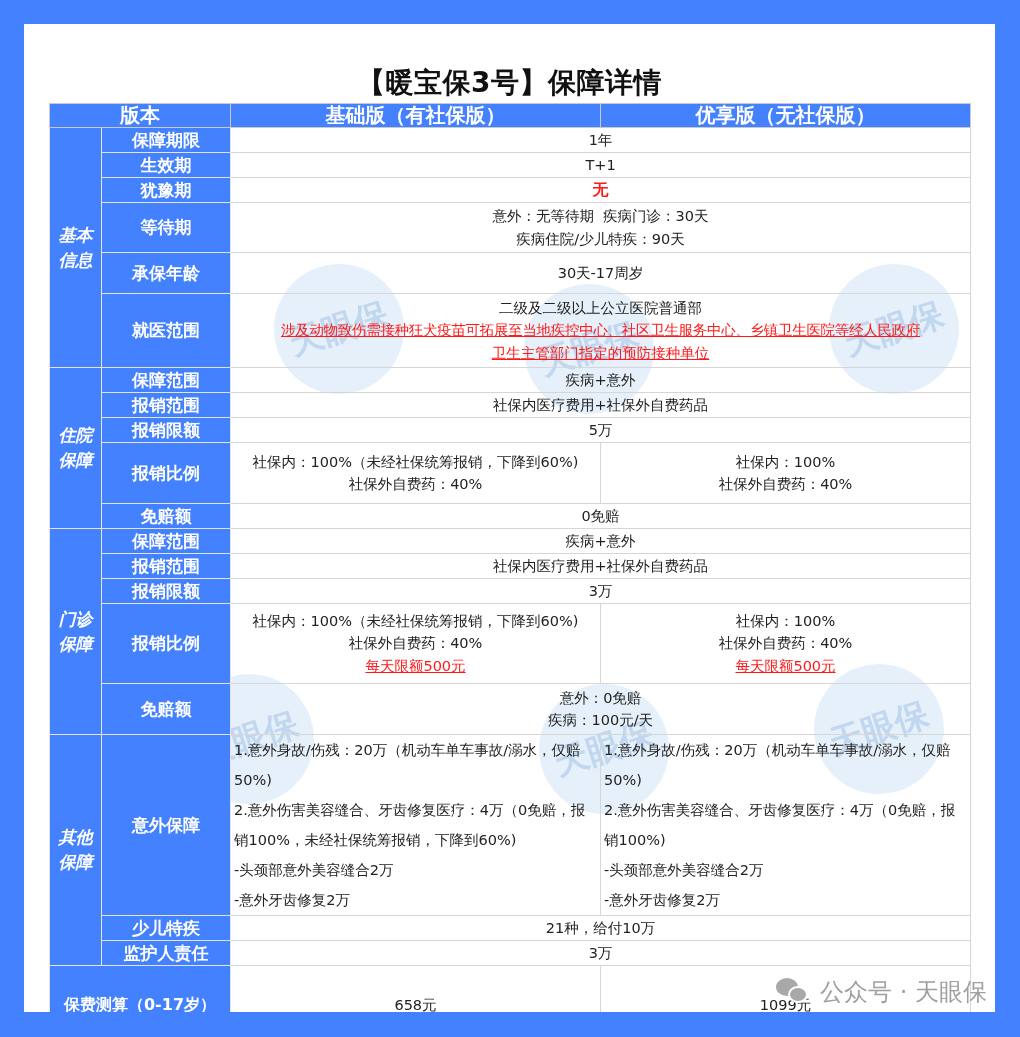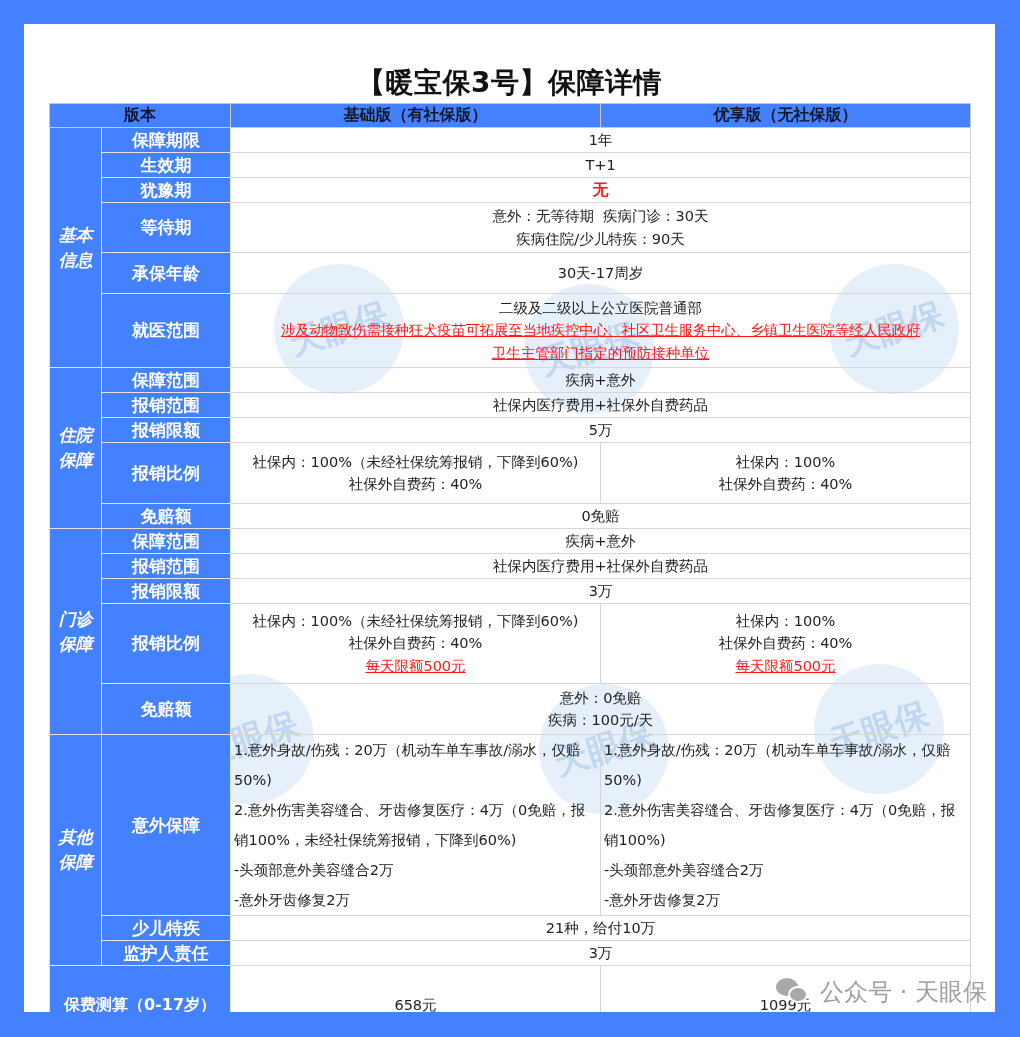--- a/index.html
+++ b/index.html
@@ -12,21 +12,21 @@
     .title {
       position: absolute; left: 0; top: 40px; width: 100%; text-align: center;
       font-size: 28px; font-weight: bold; color: #111; letter-spacing: 0.5px;
     }
     table {
       position: absolute; left: 25px; top: 79px; width: 921px;
       border-collapse: collapse; table-layout: fixed;
       font-size: 14.5px; color: #222;
     }
     td, th { border: 1px solid #d6d6d6; text-align: center; vertical-align: middle; padding: 0 4px; line-height: 22.5px; position: relative; z-index: 1; }
-    th { background: #4481ff; color: #0f172a; font-weight: bold; font-size: 16px; height: 24px; border-color: #c9c9c9; }
+    th { background: #4481ff; color: #ffffff; font-weight: bold; font-size: 20px; height: 24px; border-color: #c9c9c9; }
     td.cat { background: #4481ff; color: #fff; font-weight: bold; font-size: 17px; line-height: 25px; border-color: #e4e4e4; padding: 0; font-style: italic; }
     td.lab { background: #4481ff; color: #fff; font-weight: bold; font-size: 17px; border-color: #e4e4e4; padding: 0; }
     td.val { background: transparent; }
     .red { color: #ff1a1a; text-decoration: underline; }
     .bold-red { color: #ff1a1a; font-weight: bold; font-size: 16px; }
     .left { text-align: left; padding: 0 3px; line-height: 30px; }
     .watermark {
       position: absolute; width: 130px; height: 130px; border-radius: 50%;
       background: rgba(200, 222, 245, 0.45); z-index: 0;
       display: flex; align-items: center; justify-content: center;

